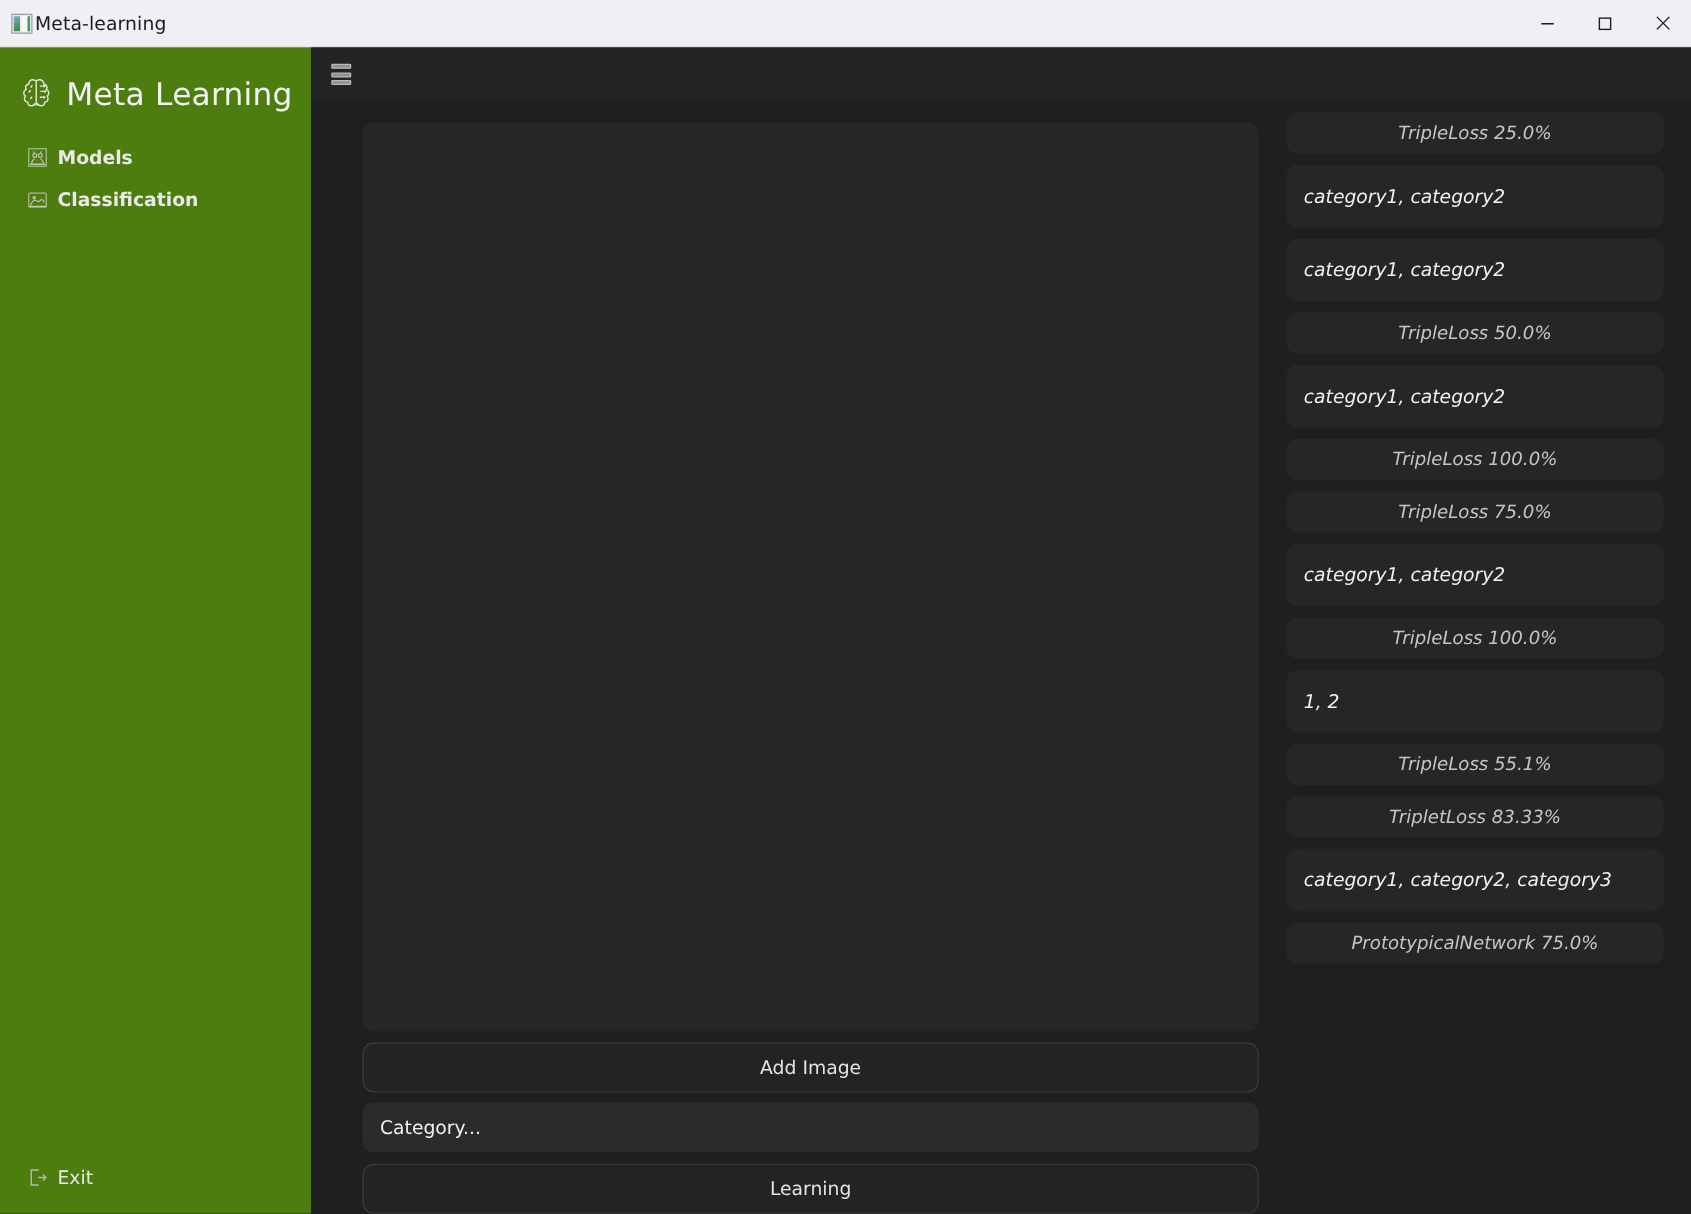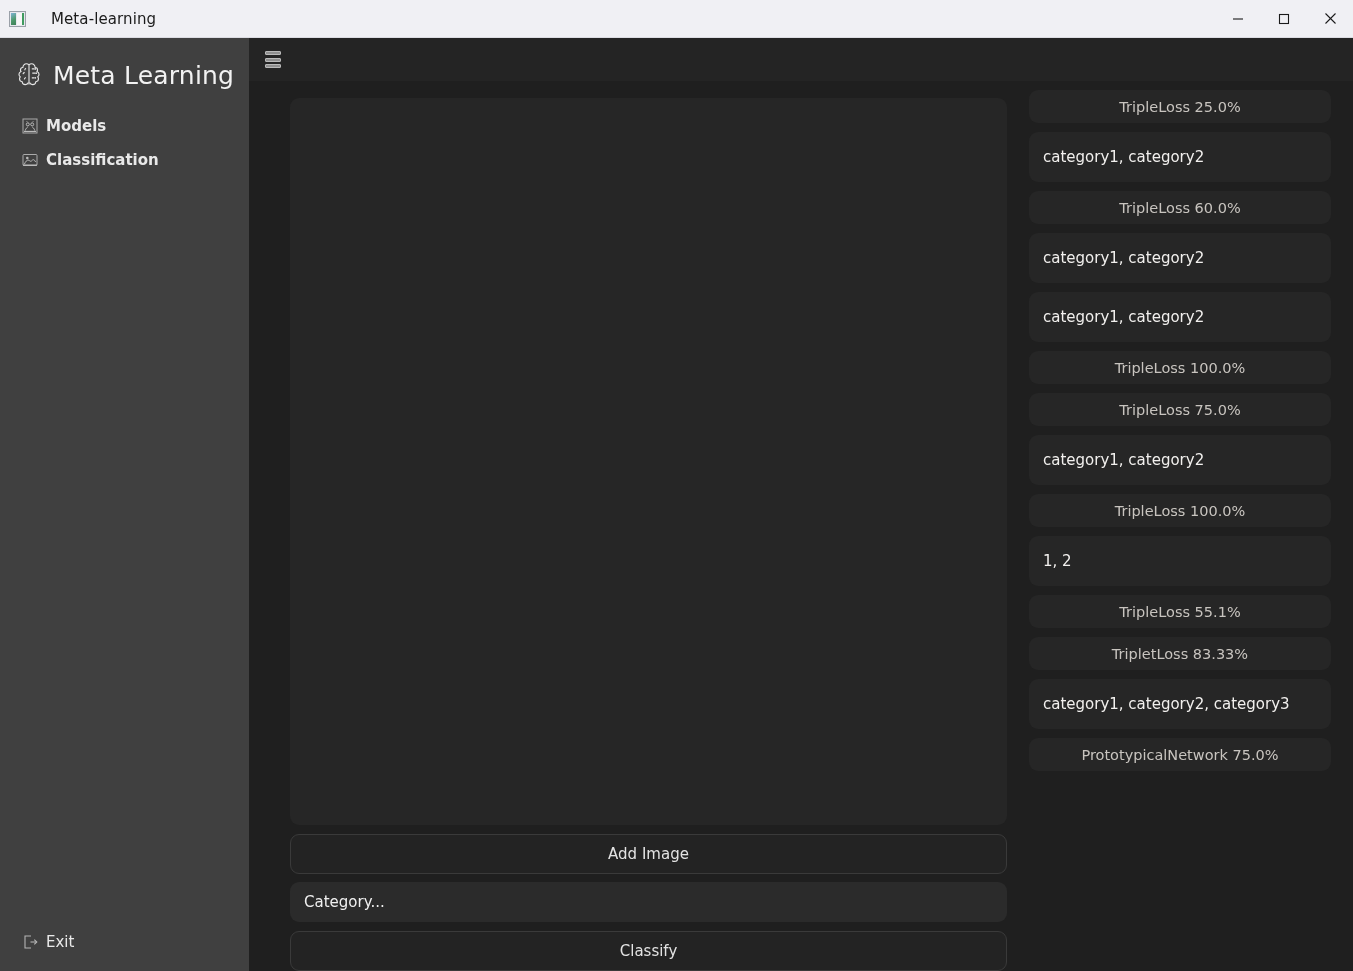--- a/index.html
+++ b/index.html
@@ -25,21 +25,21 @@
     height: 38px;
     min-height: 38px;
     background: #f0f0f4;
     display: flex;
     align-items: center;
     border-bottom: 1px solid #dcdce2;
   }
   .titlebar-left {
     display: flex;
     align-items: center;
-    gap: 25px;
+    gap: 2px;
     padding-left: 9px;
     flex: 1;
   }
   .app-icon {
     width: 17px;
     height: 16px;
     border: 1px solid #9aa0a8;
     background: #e8e8ee;
     display: flex;
     padding: 1px;
@@ -72,21 +72,21 @@
   }
   .win-btn svg { display: block; }
 
   
   .body-row { flex: 1; display: flex; min-height: 0; }
 
   
   .sidebar {
     width: 249px;
     min-width: 249px;
-    background: #404040;
+    background: #4d7c0f;
     display: flex;
     flex-direction: column;
     padding-top: 15px;
   }
   .brand {
     display: flex;
     align-items: center;
     gap: 9px;
     padding: 0 0 0 14px;
     height: 44px;
@@ -202,20 +202,21 @@
   
   .right-col {
     width: 333px;
     min-width: 333px;
     padding: 0 22px 0 9px;
     overflow: hidden;
     display: flex;
     flex-direction: column;
     gap: 9px;
     padding-top: 9px;
+    font-style: italic;
   }
   .result-head {
     background: #262626;
     border-radius: 9px;
     min-height: 33px;
     display: flex;
     align-items: center;
     justify-content: center;
     color: #c8c4bf;
     font-size: 14.5px;
@@ -343,28 +344,28 @@
             <i></i>
         </span>
       </div>
 
       <div class="content">
 
         <div class="center-col">
           <div class="image-drop"></div>
           <div class="btn">Add Image</div>
           <input class="text-input" type="text" placeholder="Category..." style="">
-          <div class="btn">Classify</div>
+          <div class="btn">Learning</div>
         </div>
 
         <div class="right-col">
             <div class="result-head">TripleLoss 25.0%</div>
             <div class="result-body">category1, category2</div>
-            <div class="result-head">TripleLoss 60.0%</div>
             <div class="result-body">category1, category2</div>
+            <div class="result-head">TripleLoss 50.0%</div>
             <div class="result-body">category1, category2</div>
             <div class="result-head">TripleLoss 100.0%</div>
             <div class="result-head">TripleLoss 75.0%</div>
             <div class="result-body">category1, category2</div>
             <div class="result-head">TripleLoss 100.0%</div>
             <div class="result-body">1, 2</div>
             <div class="result-head">TripleLoss 55.1%</div>
             <div class="result-head">TripletLoss 83.33%</div>
             <div class="result-body">category1, category2, category3</div>
             <div class="result-head">PrototypicalNetwork 75.0%</div>

